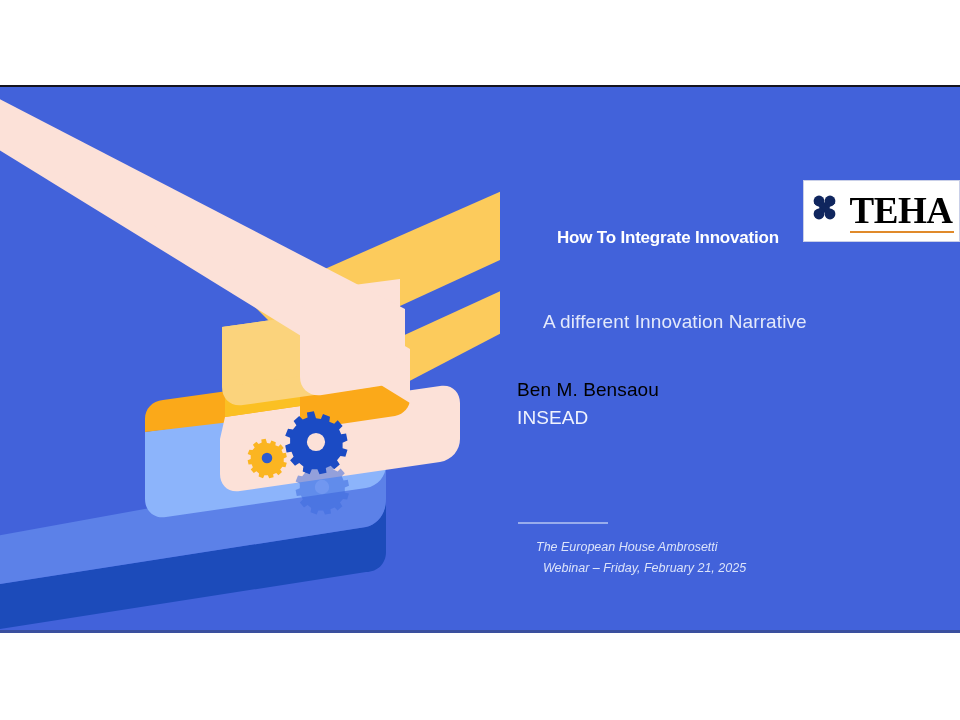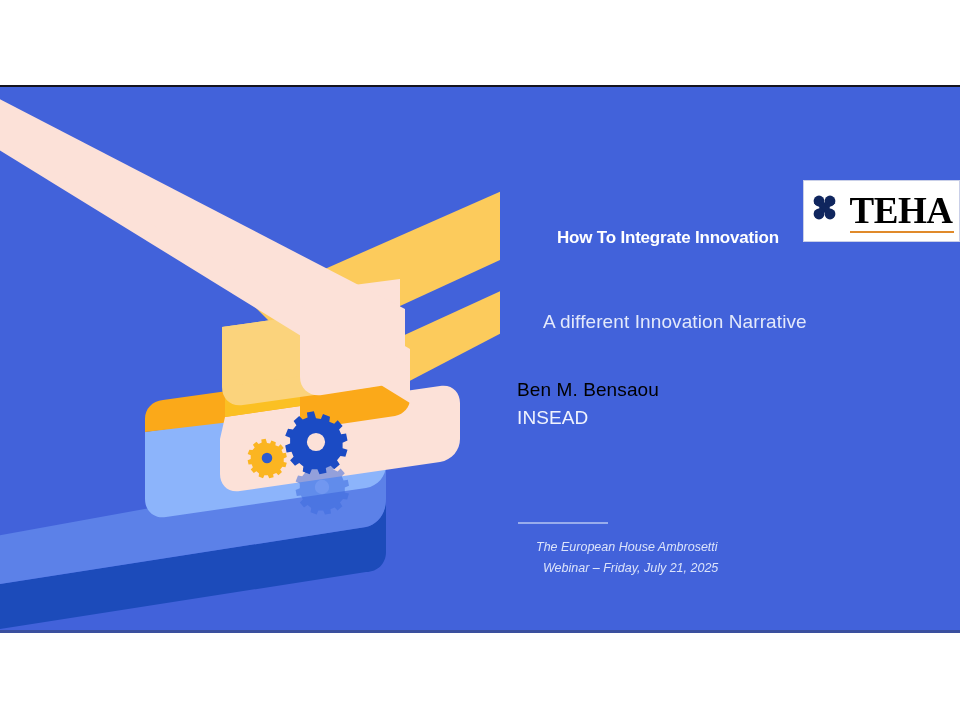--- a/index.html
+++ b/index.html
@@ -259,21 +259,21 @@
 
       <div id="subtitle">A different Innovation Narrative</div>
 
       <div id="author">Ben M. Bensaou</div>
       <div id="affiliation">INSEAD</div>
 
       <div id="footer-rule"></div>
 
       <div id="footer">
         <span class="line1">The European House Ambrosetti</span>
-        <span class="line2">Webinar – Friday, July 21, 2025</span>
+        <span class="line2">Webinar – Friday, February 21, 2025</span>
       </div>
     </div>
 
     <div id="logo-box">
       <div id="logo-inner">
         <span class="logo-mark">
           <svg width="34" height="30" viewBox="0 0 34 30" xmlns="http://www.w3.org/2000/svg">
             <g fill="#10265e">
               <circle cx="8" cy="8" r="5.4"></circle>
               <circle cx="8" cy="21" r="5.4"></circle>

